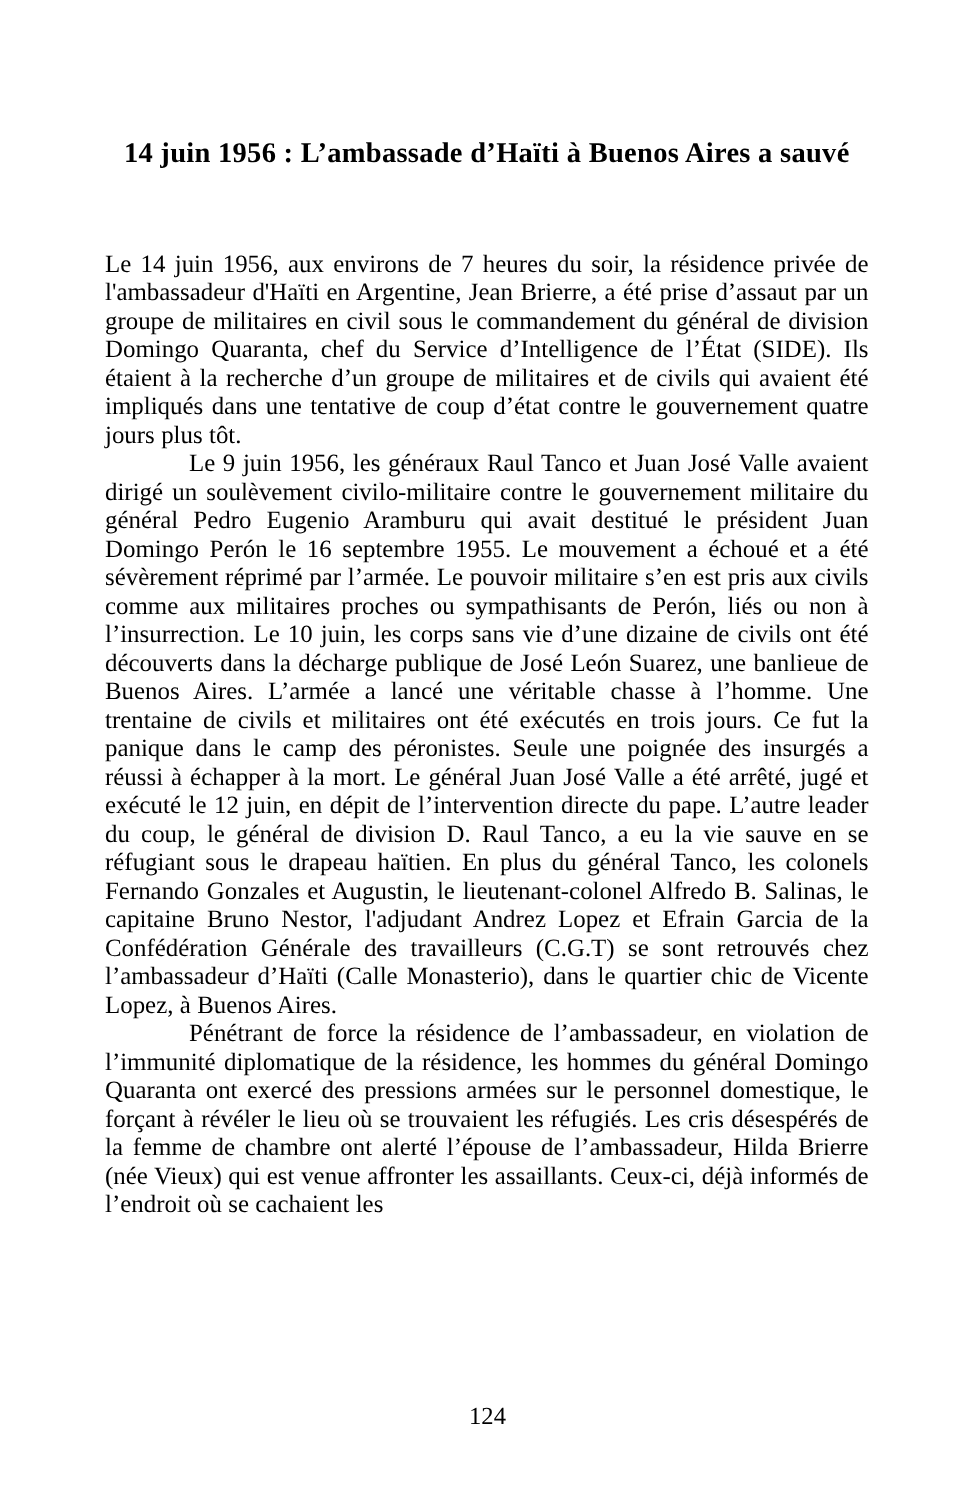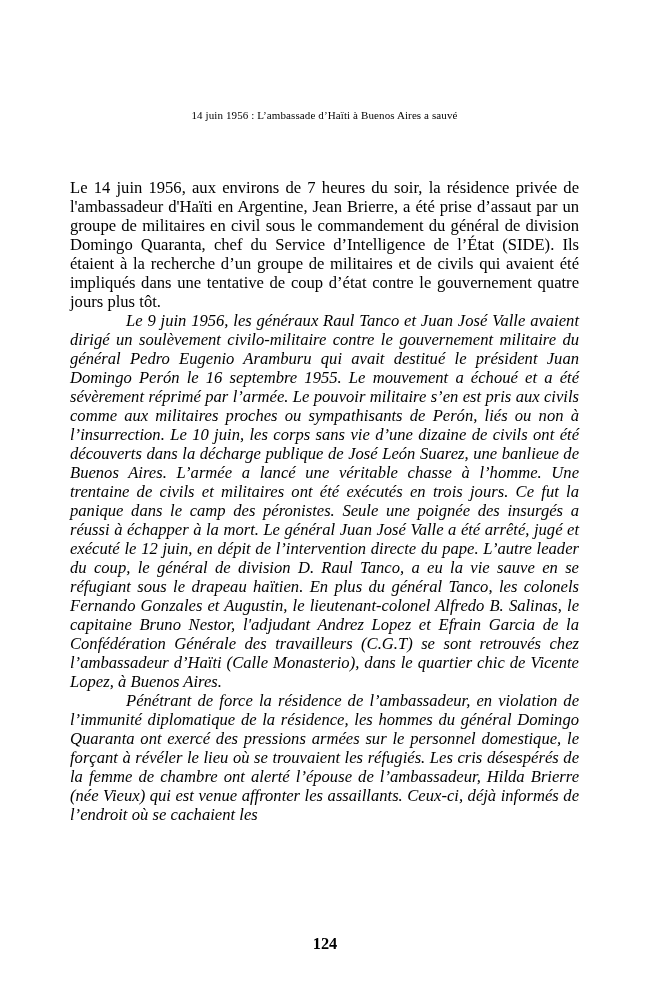--- a/index.html
+++ b/index.html
@@ -24,55 +24,53 @@
     box-sizing: border-box;
   }
   .content {
     position: absolute;
     left: 70px;
     top: 92px;
     width: 509px;
   }
   .doc-title {
     text-align: center;
-    font-weight: normal;
-    font-size: 11px;
+    font-weight: bold;
+    font-size: 19px;
     line-height: 22.5px;
-    margin: 12px;
+    margin: 0;
     letter-spacing: 0.01em;
   }
   .doc-title .title-line {
     display: block;
   }
   .body-block {
     margin-top: 51px;
   }
   p.para {
     margin: 0;
     font-size: 16.6px;
     line-height: 19px;
     text-align: justify;
     text-justify: inter-word;
     -webkit-hyphens: none;
     hyphens: none;
     word-spacing: 0.005em;
   }
   p.para.indented {
     text-indent: 56px;
-    font-style: italic;
   }
   .page-number {
     position: absolute;
     left: 0;
     top: 934px;
     width: 650px;
     text-align: center;
     font-size: 16.4px;
     line-height: 20px;
-    font-weight: bold;
   }
 </style>
 </head>
 <body>
 
 <div class="page">
 
   <div class="content">
 
     <h1 class="doc-title">

